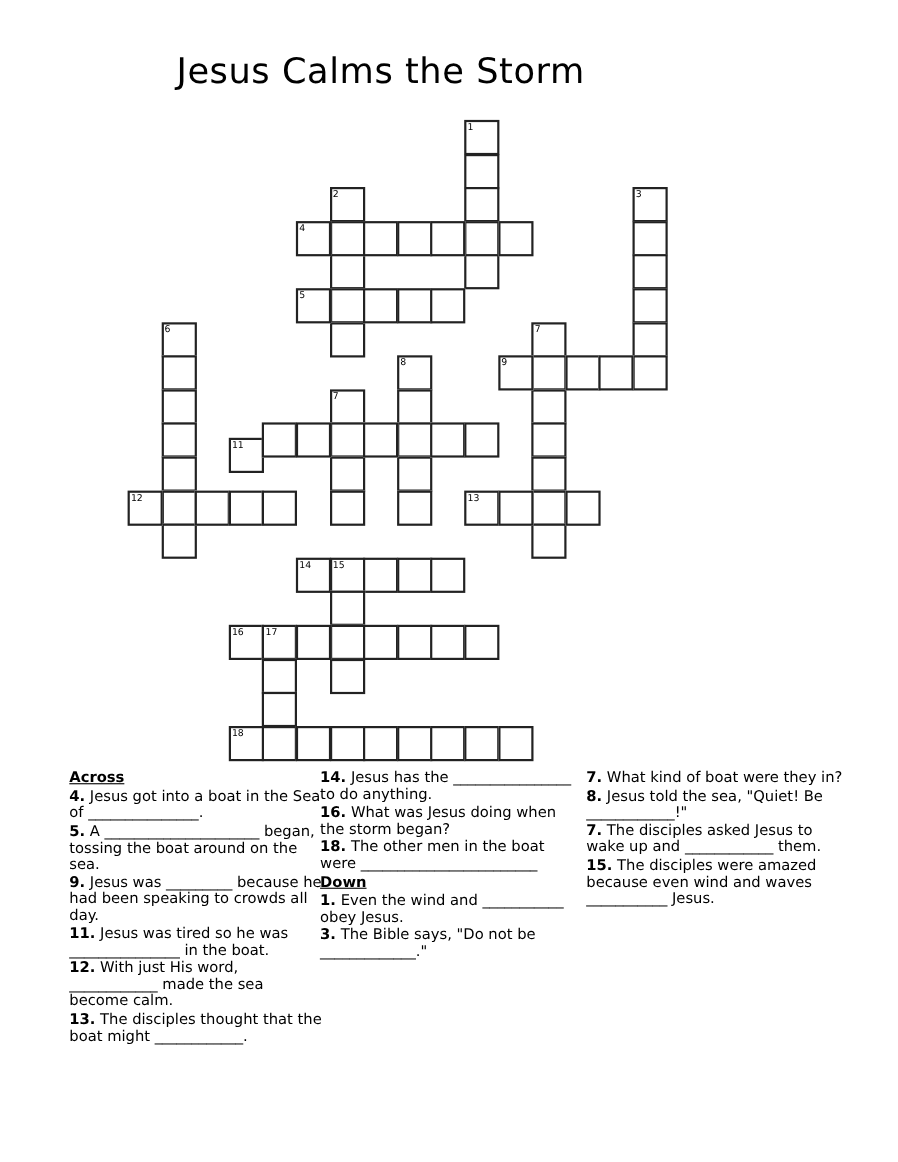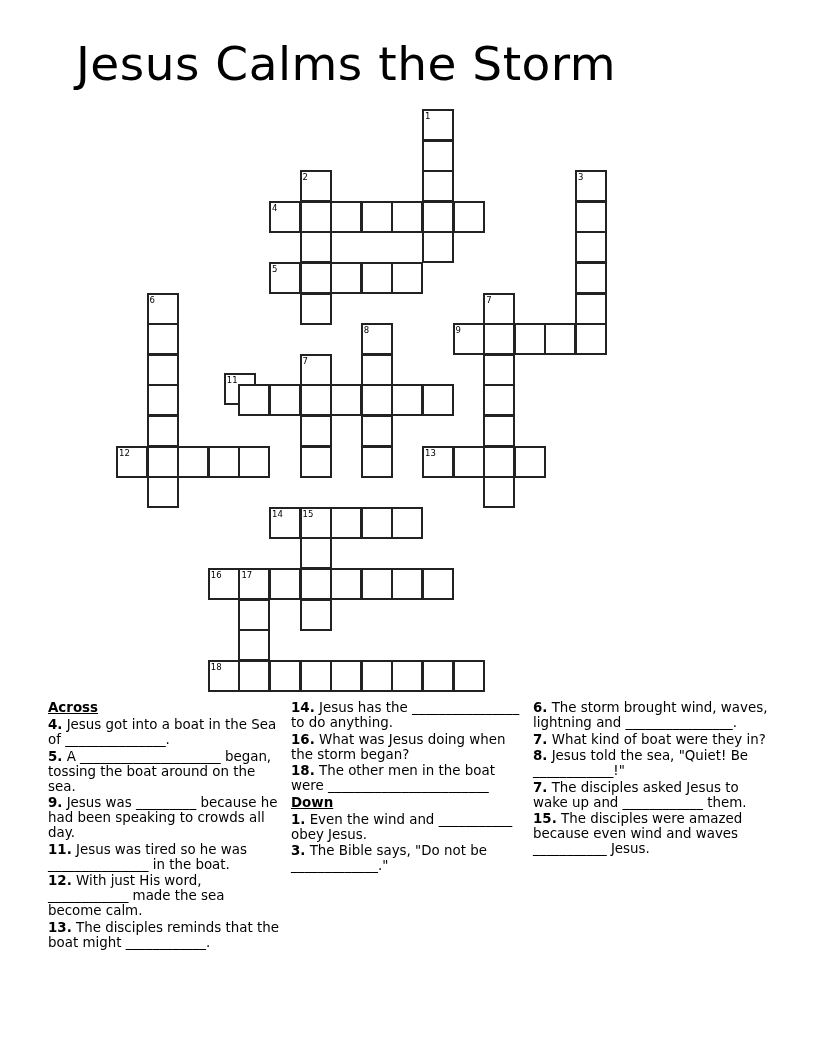--- a/index.html
+++ b/index.html
@@ -1,22 +1,22 @@
 <!DOCTYPE html>
 <html><head>
 <meta charset="utf-8">
 <style>
   html, body { margin: 0; padding: 0; background: #ffffff; }
   body { width: 816px; height: 1056px; position: relative; overflow: hidden; font-family: "DejaVu Sans", sans-serif; color: #000; }
-  .title { position: absolute; left: 0; top: 34px; width: 692px; text-align: center; font-size: 47px; line-height: 60px; font-family: "DejaVu Sans", sans-serif; letter-spacing: 0.5px; }
+  .title { position: absolute; left: 0; top: 34px; width: 692px; text-align: center; font-size: 32px; line-height: 60px; font-family: "DejaVu Sans", sans-serif; letter-spacing: 0.5px; }
   .grid { position: absolute; left: 0; top: 0; width: 816px; height: 700px; }
   .cell { position: absolute; box-sizing: border-box; width: 32px; height: 32px; border: 2px solid #222; background: #fff; }
   .num { position: absolute; left: 1px; top: 0px; font-size: 8.5px; line-height: 10px; font-family: "DejaVu Sans", sans-serif; }
   .clues { position: absolute; top: 700px; font-size: 13.4px; line-height: 15px; font-family: "DejaVu Sans", sans-serif; }
-  .col1 { left: 48px; width: 232px; }
+  .col1 { left: 63px; width: 232px; }
   .col2 { left: 291px; width: 240px; }
   .col3 { left: 533px; width: 240px; }
   .clue { margin-bottom: 1.5px; }
   .clue b { font-weight: bold; }
   .heading { font-weight: bold; text-decoration: underline; margin-bottom: 2px; }
 </style>
 </head>
 <body>
 
 <div class="title">Jesus Calms the Storm</div>
@@ -86,21 +86,21 @@
       <span class="num">9</span>
     </div>
     <div class="cell" style="left: 513.8px; top: 323.2px;"></div>
     <div class="cell" style="left: 544.4px; top: 323.2px;"></div>
     <div class="cell" style="left: 299.6px; top: 353.8px;">
       <span class="num">7</span>
     </div>
     <div class="cell" style="left: 299.6px; top: 384.4px;"></div>
     <div class="cell" style="left: 299.6px; top: 415px;"></div>
     <div class="cell" style="left: 299.6px; top: 445.6px;"></div>
-    <div class="cell" style="left: 207.8px; top: 373px; margin-left: 16px;">
+    <div class="cell" style="left: 207.8px; top: 398px;">
       <span class="num">11</span>
     </div>
     <div class="cell" style="left: 238.4px; top: 384.4px;"></div>
     <div class="cell" style="left: 269px; top: 384.4px;"></div>
     <div class="cell" style="left: 330.2px; top: 384.4px;"></div>
     <div class="cell" style="left: 391.4px; top: 384.4px;"></div>
     <div class="cell" style="left: 422px; top: 384.4px;"></div>
     <div class="cell" style="left: 116px; top: 445.6px;">
       <span class="num">12</span>
     </div>
@@ -150,31 +150,30 @@
     <div class="cell" style="left: 452.6px; top: 659.8px;"></div>
   </div>
 
 <div class="clues col1">
   <div class="heading">Across</div>
   <div class="clue"><b>4.</b><span> Jesus got into a boat in the Sea of _______________.</span></div>
   <div class="clue"><b>5.</b><span> A _____________________ began, tossing the boat around on the sea.</span></div>
   <div class="clue"><b>9.</b><span> Jesus was _________ because he had been speaking to crowds all day.</span></div>
   <div class="clue"><b>11.</b><span> Jesus was tired so he was _______________ in the boat.</span></div>
   <div class="clue"><b>12.</b><span> With just His word, ____________ made the sea become calm.</span></div>
-  <div class="clue"><b>13.</b><span> The disciples reminds that the boat might ____________.</span></div>
+  <div class="clue"><b>13.</b><span> The disciples thought that the boat might ____________.</span></div>
 </div>
 
 <div class="clues col2">
   <div class="clue"><b>14.</b><span> Jesus has the ________________ to do anything.</span></div>
   <div class="clue"><b>16.</b><span> What was Jesus doing when the storm began?</span></div>
   <div class="clue"><b>18.</b><span> The other men in the boat were ________________________</span></div>
   <div class="heading">Down</div>
   <div class="clue"><b>1.</b><span> Even the wind and ___________ obey Jesus.</span></div>
   <div class="clue"><b>3.</b><span> The Bible says, "Do not be _____________."</span></div>
 </div>
 
 <div class="clues col3">
-  <div class="clue"><b>6.</b><span> The storm brought wind, waves, lightning and ________________.</span></div>
   <div class="clue"><b>7.</b><span> What kind of boat were they in?</span></div>
   <div class="clue"><b>8.</b><span> Jesus told the sea, "Quiet! Be ____________!"</span></div>
   <div class="clue"><b>7.</b><span> The disciples asked Jesus to wake up and ____________ them.</span></div>
   <div class="clue"><b>15.</b><span> The disciples were amazed because even wind and waves ___________ Jesus.</span></div>
 </div>
 
 </body></html>

